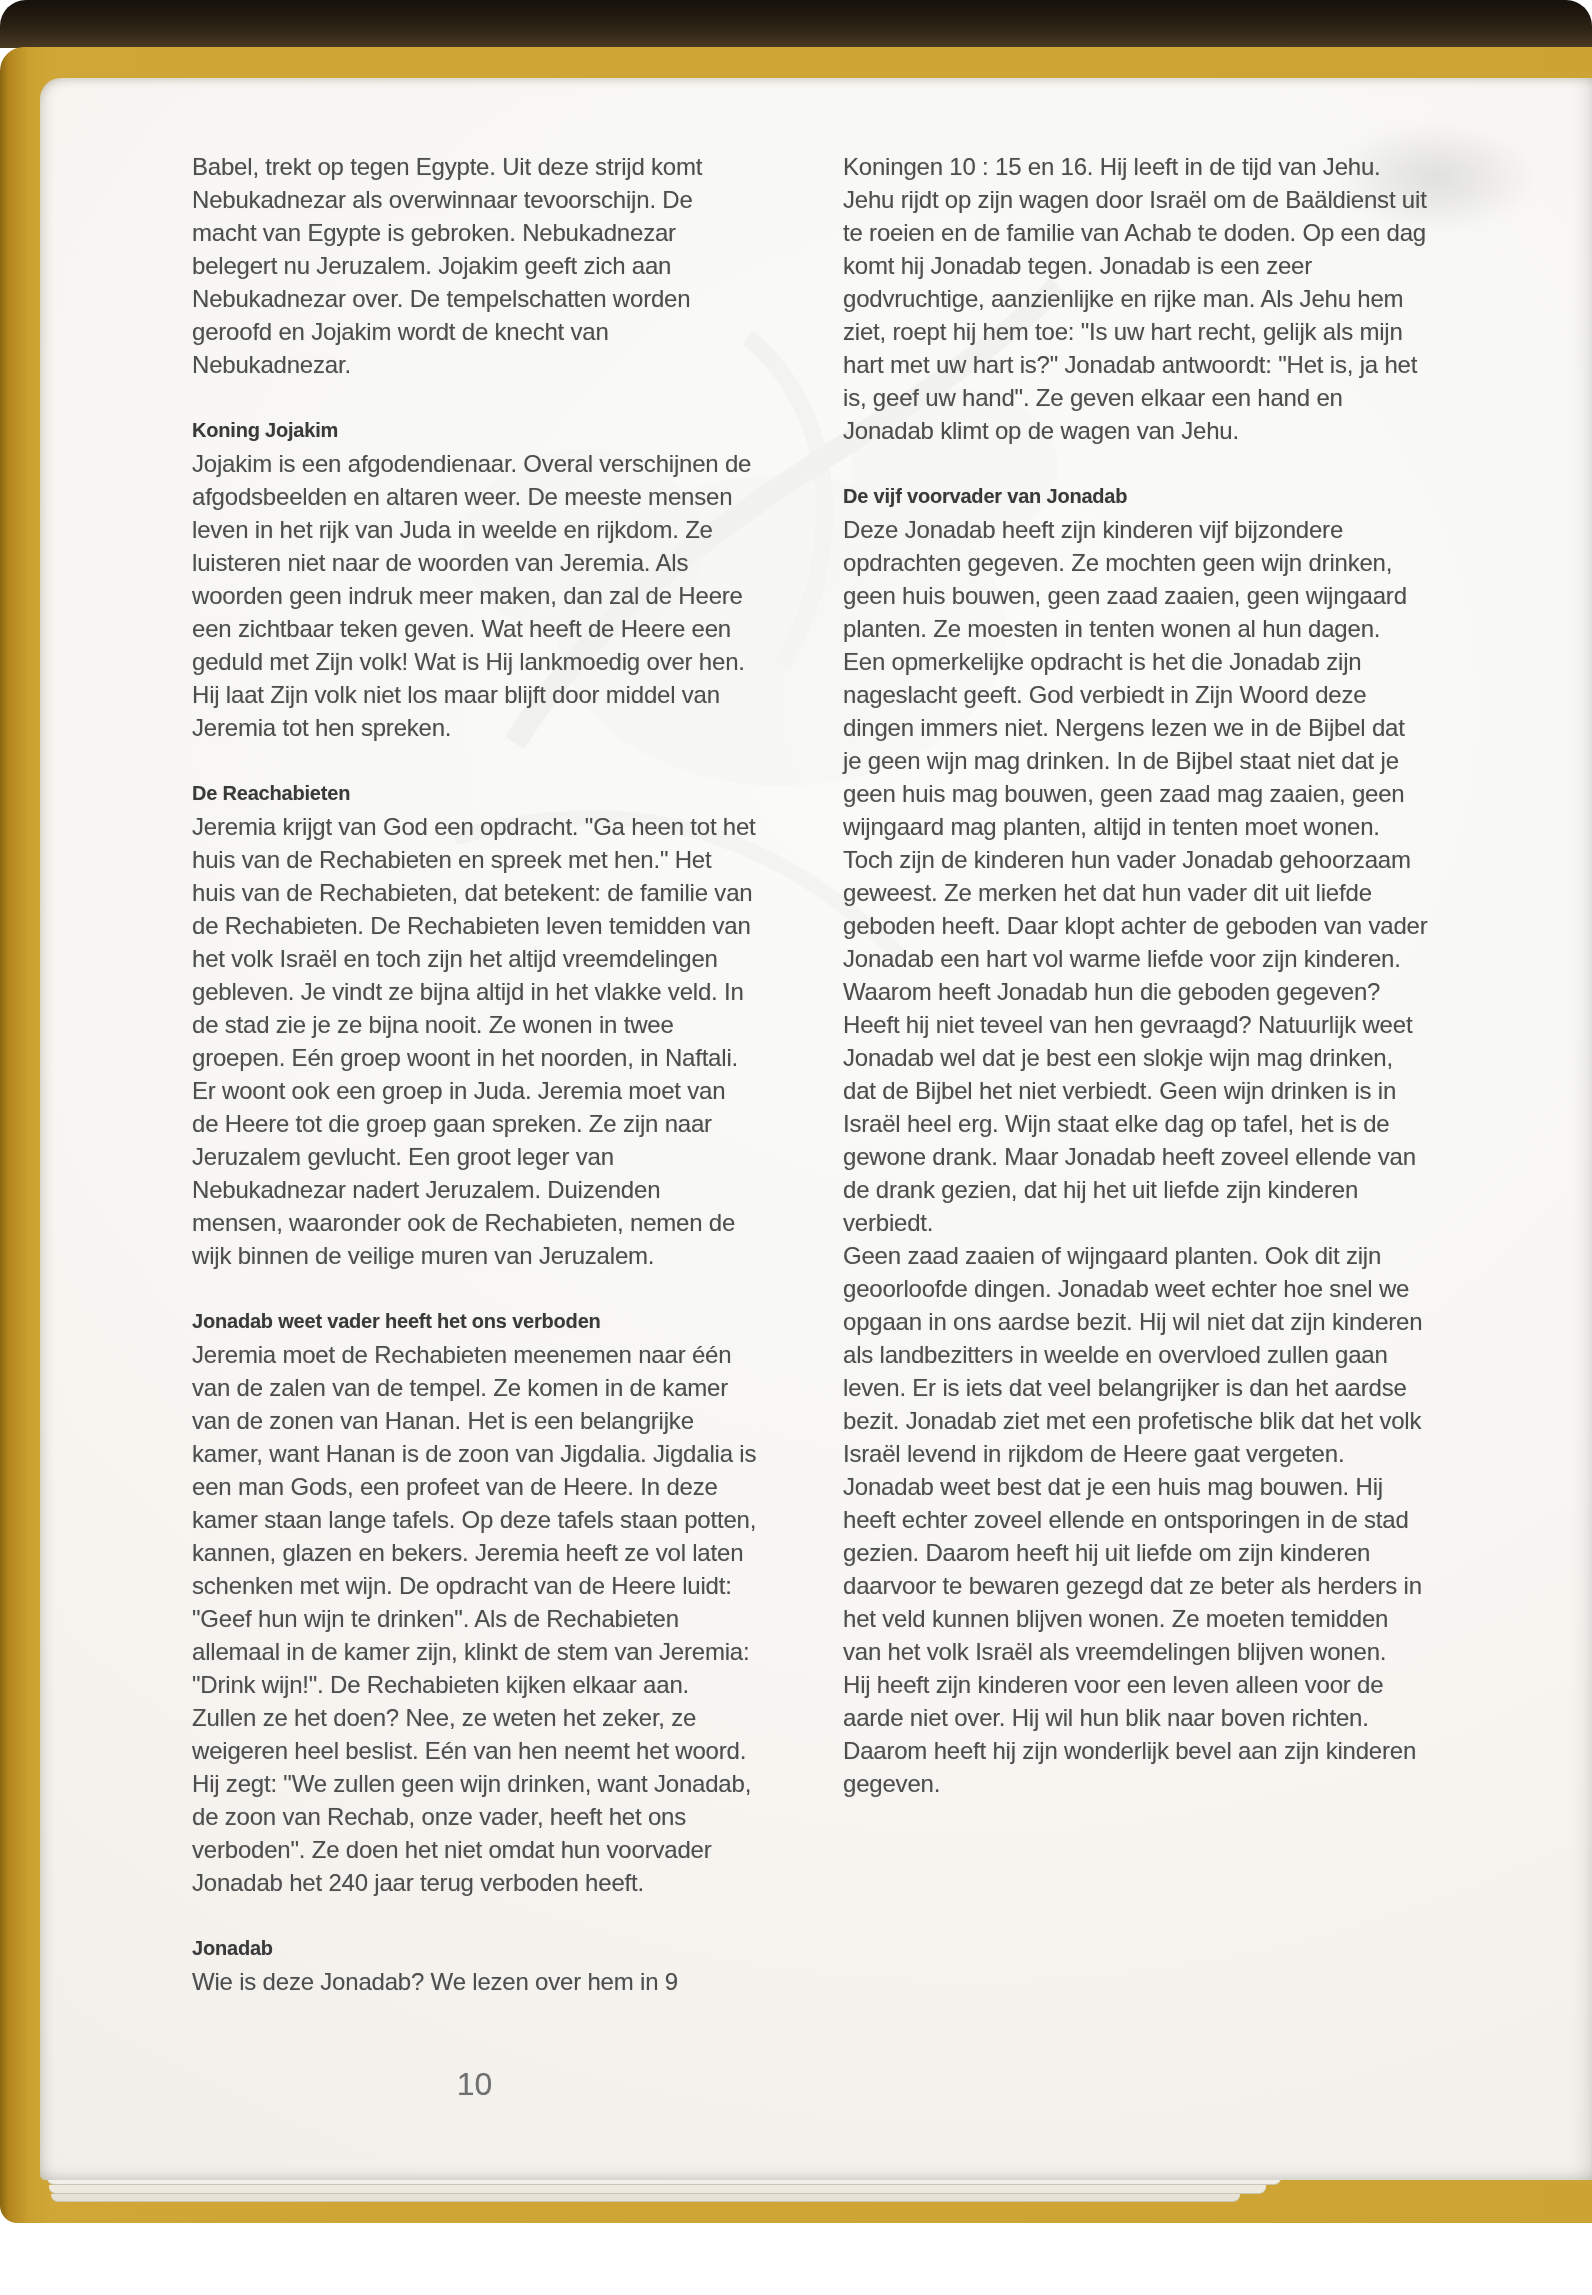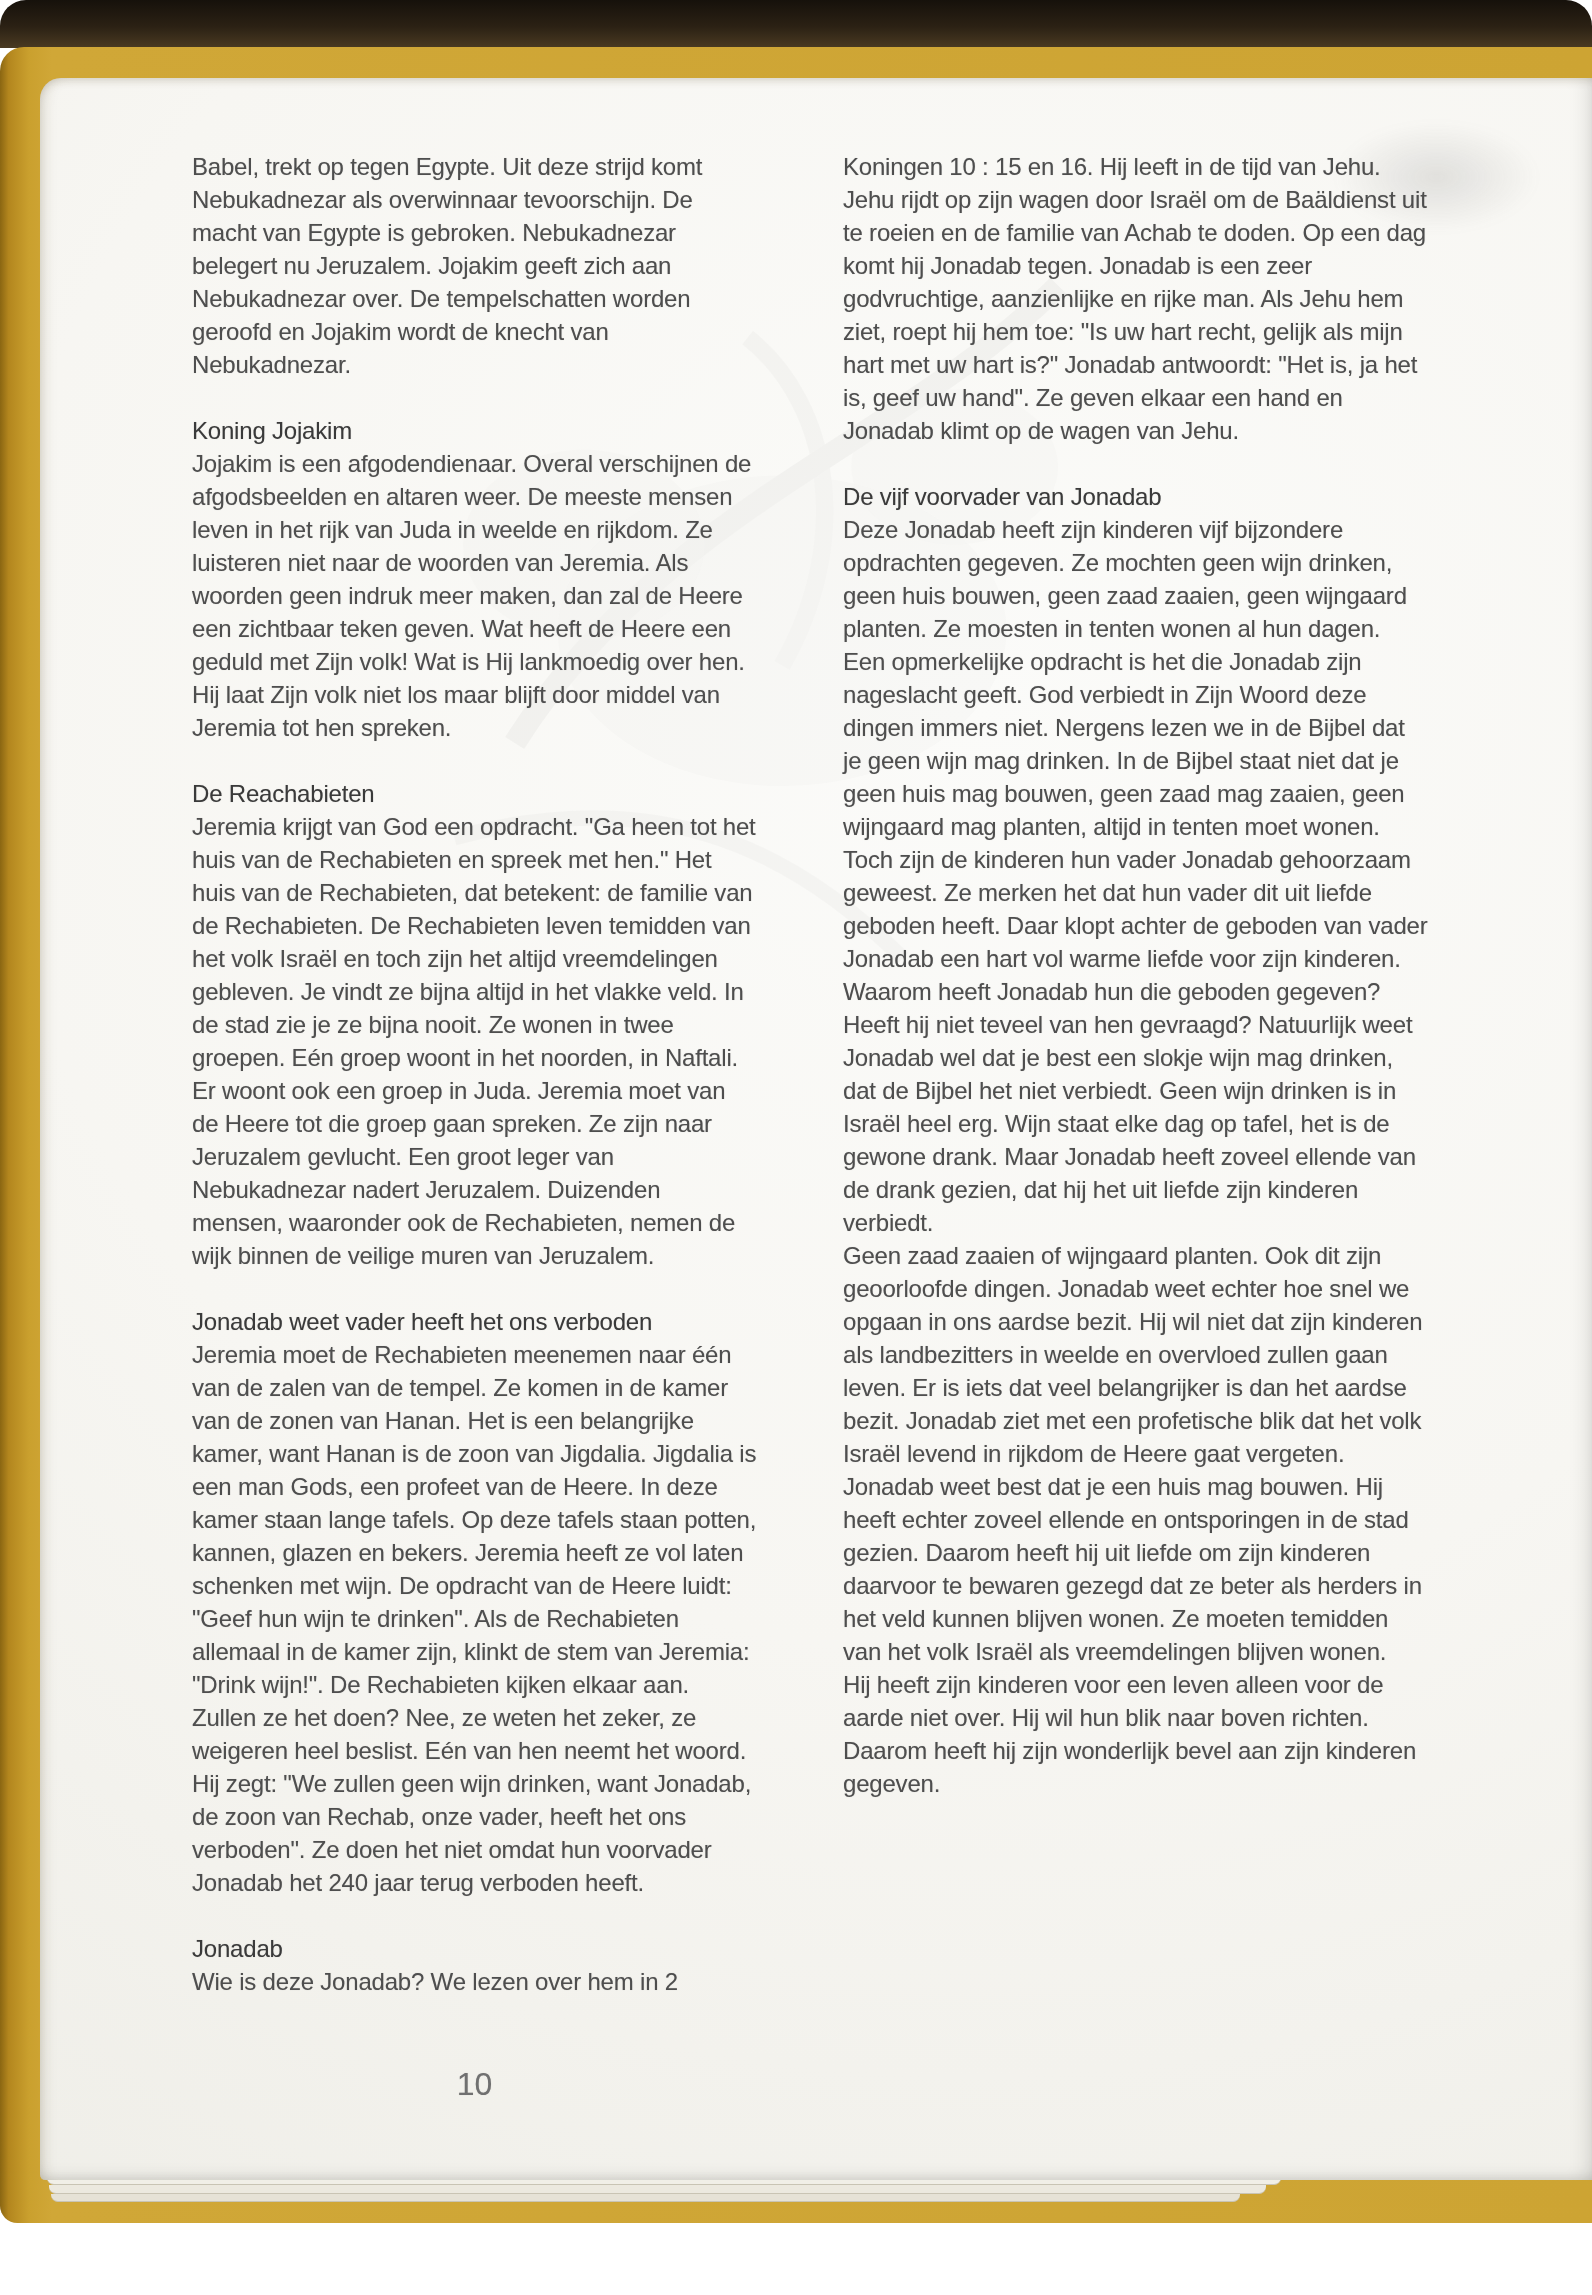--- a/index.html
+++ b/index.html
@@ -58,21 +58,21 @@
   .col {
     font-size:24px; line-height:33px; letter-spacing:-0.2px;
     color:#4e4e4e;
     text-shadow:0 0 0.9px rgba(78,78,78,0.30);
   }
   .col-left  { width:565px; }
   .col-right { width:585px; }
   .col p { margin:0; }
   .col h2 {
     margin:33px 0 0 0;
-    font-size:24px; line-height:33px; font-weight:normal;
+    font-size:20px; line-height:33px; font-weight:bold;
     color:#3a3a3a;
   }
   .page-number {
     position:absolute; left:152px; top:1990px; width:565px;
     text-align:center;
     font-size:32px; line-height:33px; color:#707070;
     text-shadow:0 0 0.9px rgba(90,90,90,0.30);
   }
 </style>
 </head>
@@ -107,21 +107,21 @@
 
       <div class="col col-left">
         <p>Babel, trekt op tegen Egypte. Uit deze strijd komt Nebukadnezar als overwinnaar tevoorschijn. De macht van Egypte is gebroken. Nebukadnezar belegert nu Jeruzalem. Jojakim geeft zich aan Nebukadnezar over. De tempelschatten worden geroofd en Jojakim wordt de knecht van Nebukadnezar.</p>
         <h2>Koning Jojakim</h2>
         <p>Jojakim is een afgodendienaar. Overal verschijnen de afgodsbeelden en altaren weer. De meeste mensen leven in het rijk van Juda in weelde en rijkdom. Ze luisteren niet naar de woorden van Jeremia. Als woorden geen indruk meer maken, dan zal de Heere een zichtbaar teken geven. Wat heeft de Heere een geduld met Zijn volk! Wat is Hij lankmoedig over hen. Hij laat Zijn volk niet los maar blijft door middel van Jeremia tot hen spreken.</p>
         <h2>De Reachabieten</h2>
         <p>Jeremia krijgt van God een opdracht. "Ga heen tot het huis van de Rechabieten en spreek met hen." Het huis van de Rechabieten, dat betekent: de familie van de Rechabieten. De Rechabieten leven temidden van het volk Israël en toch zijn het altijd vreemdelingen gebleven. Je vindt ze bijna altijd in het vlakke veld. In de stad zie je ze bijna nooit. Ze wonen in twee groepen. Eén groep woont in het noorden, in Naftali. Er woont ook een groep in Juda. Jeremia moet van de Heere tot die groep gaan spreken. Ze zijn naar Jeruzalem gevlucht. Een groot leger van Nebukadnezar nadert Jeruzalem. Duizenden mensen, waaronder ook de Rechabieten, nemen de wijk binnen de veilige muren van Jeruzalem.</p>
         <h2>Jonadab weet vader heeft het ons verboden</h2>
         <p>Jeremia moet de Rechabieten meenemen naar één van de zalen van de tempel. Ze komen in de kamer van de zonen van Hanan. Het is een belangrijke kamer, want Hanan is de zoon van Jigdalia. Jigdalia is een man Gods, een profeet van de Heere. In deze kamer staan lange tafels. Op deze tafels staan potten, kannen, glazen en bekers. Jeremia heeft ze vol laten schenken met wijn. De opdracht van de Heere luidt: "Geef hun wijn te drinken". Als de Rechabieten allemaal in de kamer zijn, klinkt de stem van Jeremia: "Drink wijn!". De Rechabieten kijken elkaar aan. Zullen ze het doen? Nee, ze weten het zeker, ze weigeren heel beslist. Eén van hen neemt het woord. Hij zegt: "We zullen geen wijn drinken, want Jonadab, de zoon van Rechab, onze vader, heeft het ons verboden". Ze doen het niet omdat hun voorvader Jonadab het 240 jaar terug verboden heeft.</p>
         <h2>Jonadab</h2>
-        <p>Wie is deze Jonadab? We lezen over hem in 2</p>
+        <p>Wie is deze Jonadab? We lezen over hem in 9</p>
       </div>
 
       <div class="col col-right">
         <p>Koningen 10 : 15 en 16. Hij leeft in de tijd van Jehu. Jehu rijdt op zijn wagen door Israël om de Baäldienst uit te roeien en de familie van Achab te doden. Op een dag komt hij Jonadab tegen. Jonadab is een zeer godvruchtige, aanzienlijke en rijke man. Als Jehu hem ziet, roept hij hem toe: "Is uw hart recht, gelijk als mijn hart met uw hart is?" Jonadab antwoordt: "Het is, ja het is, geef uw hand". Ze geven elkaar een hand en Jonadab klimt op de wagen van Jehu.</p>
         <h2>De vijf voorvader van Jonadab</h2>
         <p>Deze Jonadab heeft zijn kinderen vijf bijzondere opdrachten gegeven. Ze mochten geen wijn drinken, geen huis bouwen, geen zaad zaaien, geen wijngaard planten. Ze moesten in tenten wonen al hun dagen.</p>
         <p>Een opmerkelijke opdracht is het die Jonadab zijn nageslacht geeft. God verbiedt in Zijn Woord deze dingen immers niet. Nergens lezen we in de Bijbel dat je geen wijn mag drinken. In de Bijbel staat niet dat je geen huis mag bouwen, geen zaad mag zaaien, geen wijngaard mag planten, altijd in tenten moet wonen. Toch zijn de kinderen hun vader Jonadab gehoorzaam geweest. Ze merken het dat hun vader dit uit liefde geboden heeft. Daar klopt achter de geboden van vader Jonadab een hart vol warme liefde voor zijn kinderen. Waarom heeft Jonadab hun die geboden gegeven? Heeft hij niet teveel van hen gevraagd? Natuurlijk weet Jonadab wel dat je best een slokje wijn mag drinken, dat de Bijbel het niet verbiedt. Geen wijn drinken is in Israël heel erg. Wijn staat elke dag op tafel, het is de gewone drank. Maar Jonadab heeft zoveel ellende van de drank gezien, dat hij het uit liefde zijn kinderen verbiedt.</p>
         <p>Geen zaad zaaien of wijngaard planten. Ook dit zijn geoorloofde dingen. Jonadab weet echter hoe snel we opgaan in ons aardse bezit. Hij wil niet dat zijn kinderen als landbezitters in weelde en overvloed zullen gaan leven. Er is iets dat veel belangrijker is dan het aardse bezit. Jonadab ziet met een profetische blik dat het volk Israël levend in rijkdom de Heere gaat vergeten.</p>
         <p>Jonadab weet best dat je een huis mag bouwen. Hij heeft echter zoveel ellende en ontsporingen in de stad gezien. Daarom heeft hij uit liefde om zijn kinderen daarvoor te bewaren gezegd dat ze beter als herders in het veld kunnen blijven wonen. Ze moeten temidden van het volk Israël als vreemdelingen blijven wonen.</p>
         <p>Hij heeft zijn kinderen voor een leven alleen voor de aarde niet over. Hij wil hun blik naar boven richten. Daarom heeft hij zijn wonderlijk bevel aan zijn kinderen gegeven.</p>

